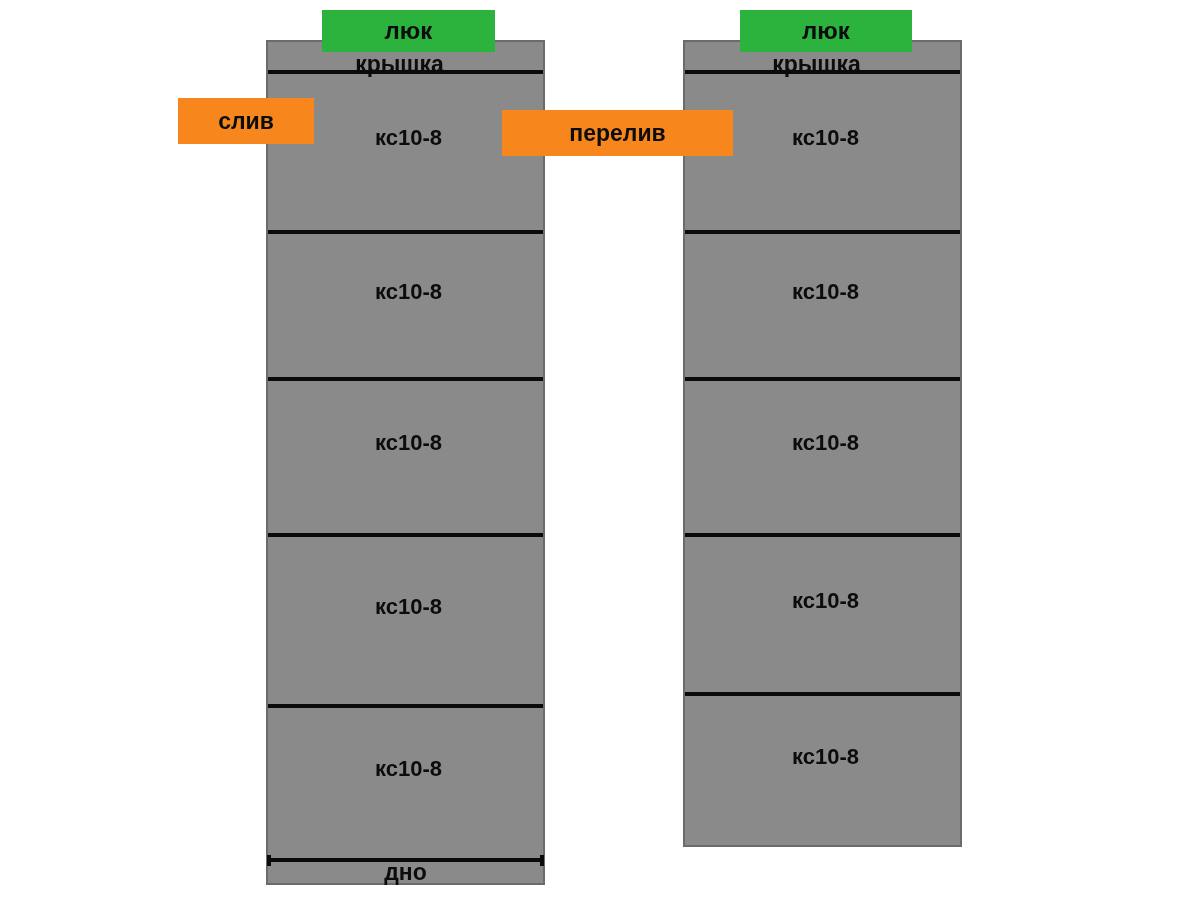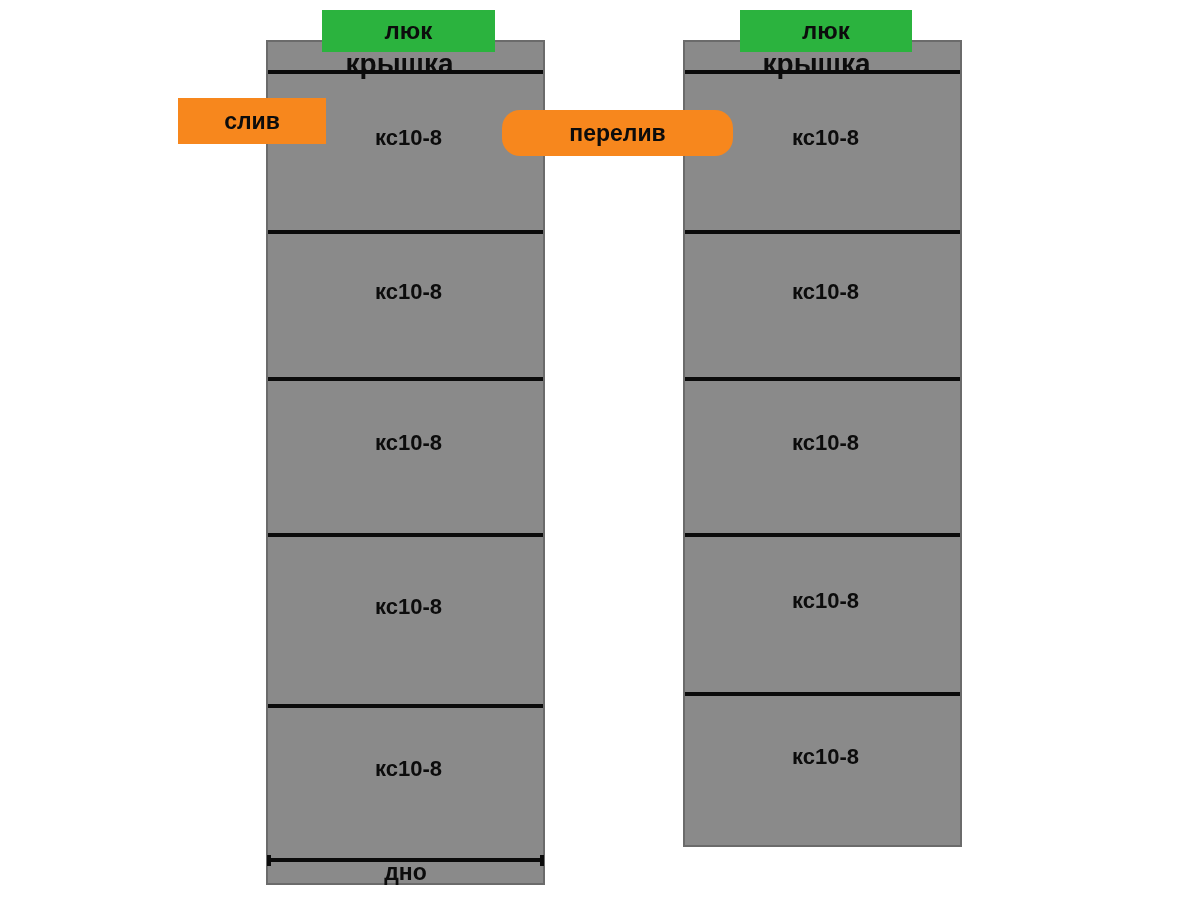--- a/index.html
+++ b/index.html
@@ -26,21 +26,21 @@
   .well-left  { left: 266px; top: 40px; width: 279px; height: 845px; }
   .well-right { left: 683px; top: 40px; width: 279px; height: 807px; }
 
   .cover-band {
     position: absolute;
     left: 0; right: 12px; top: 0;
     height: 44px;
     display: flex;
     align-items: center;
     justify-content: center;
-    font-size: 28px;
+    font-size: 23px;
     font-weight: bold;
   }
   .ring-segment {
     position: absolute;
     left: 0; right: 0;
     border-top: 4px solid #0b0b0b;
     display: flex;
     align-items: center;
     justify-content: center;
     box-sizing: border-box;
@@ -98,22 +98,22 @@
   .pipe-badge {
     position: absolute;
     background: #f7871d;
     display: flex;
     align-items: center;
     justify-content: center;
     font-size: 23px;
     font-weight: bold;
     z-index: 4;
   }
-  .drain-badge    { left: 178px; top: 98px;  width: 148px; height: 46px; }
-  .overflow-badge { left: 502px; top: 110px; width: 231px; height: 46px; border-radius: 18px; }
+  .drain-badge    { left: 178px; top: 98px;  width: 136px; height: 46px; }
+  .overflow-badge { left: 502px; top: 110px; width: 231px; height: 46px; }
 </style>
 </head>
 <body>
 
 <div class="canvas">
 
   <div class="well well-left">
     <div class="cover-band">крышка</div>
     <div class="ring-segment" style="top:28px; height:160px;">
       <span class="ring-label">кс10-8</span>

